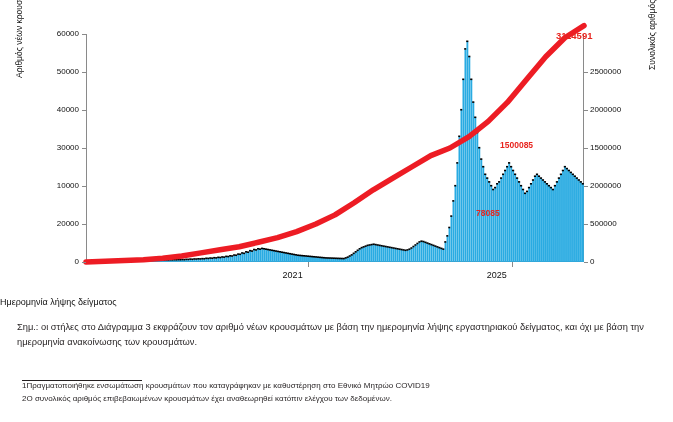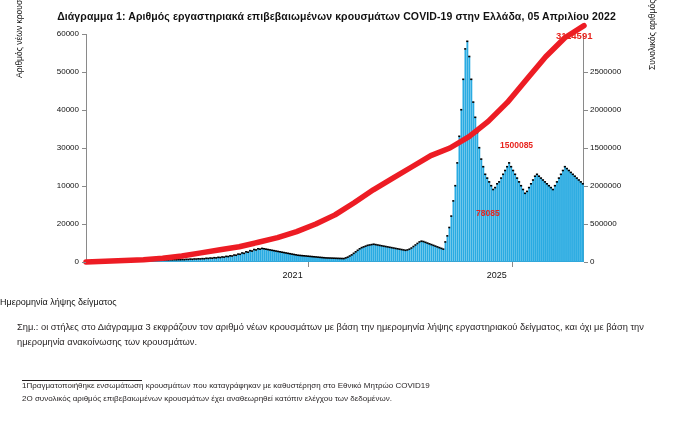--- a/index.html
+++ b/index.html
@@ -162,21 +162,20 @@
     left: 0;
     top: 0;
     overflow: visible;
   }
 </style>
 </head>
 <body>
 
 <div id="page">
 
-  <div id="chart-title">Διάγραμμα 1: Αριθμός εργαστηριακά επιβεβαιωμένων κρουσμάτων COVID-19 στην Ελλάδα, 05 Απριλίου 2022</div>
 
   <div id="y-axis-title">Αριθμός νέων κρουσμάτων</div>
   <div id="y2-axis-title">Συνολικός αριθμός κρουσμάτων</div>
   <div id="x-axis-title">Ημερομηνία λήψης δείγματος</div>
 
   <div id="chart-area">
     <div id="plot"></div>
     <div id="plot-right-axis"></div>
     <svg class="layer" id="chart-svg" width="498" height="228">
         <g>

